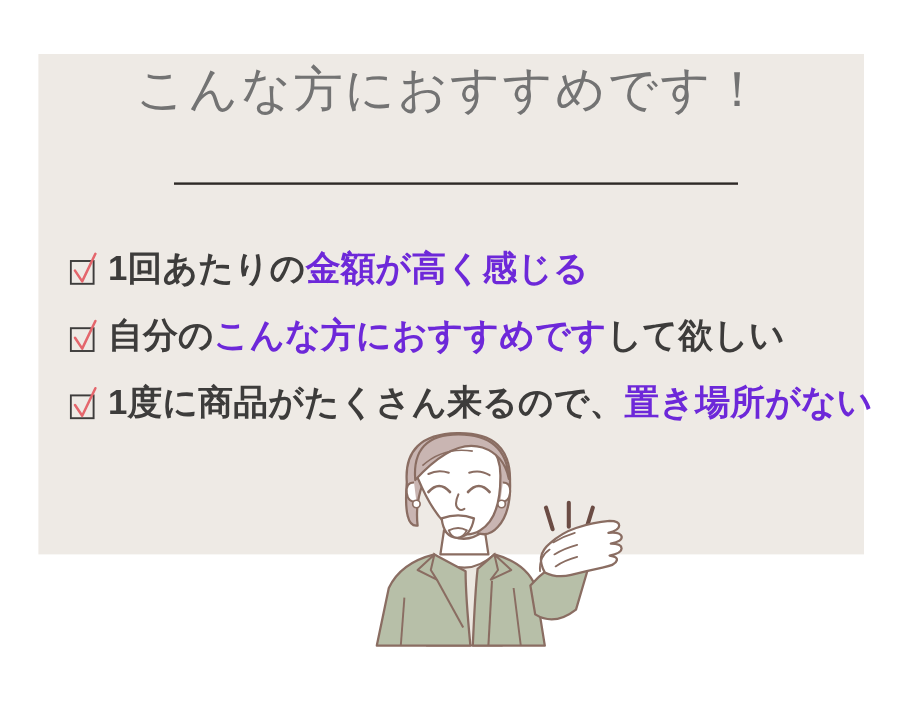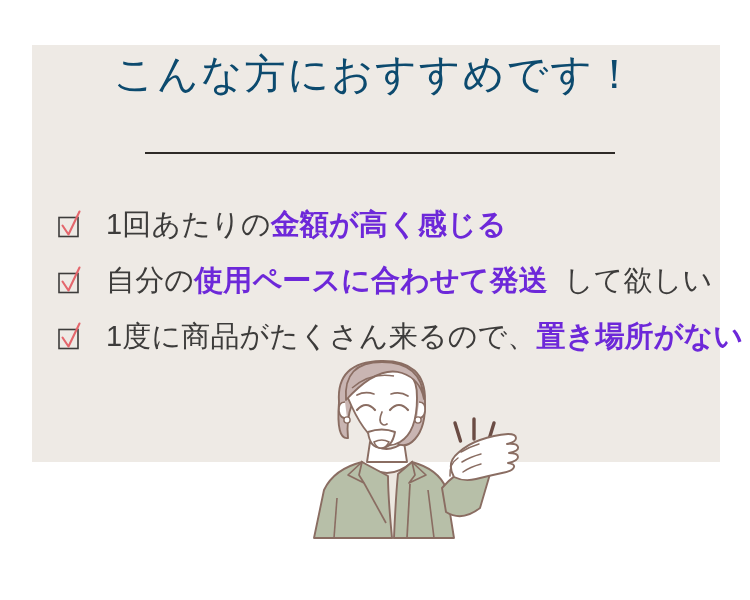--- a/index.html
+++ b/index.html
@@ -36,21 +36,21 @@
     top: 49px;
     width: 750px;
     text-align: center;
   }
   .heading {
     display: inline-block;
     font-family: "Liberation Serif", "DejaVu Serif", serif;
     font-size: 41px;
     line-height: 1.25;
     letter-spacing: 0.045em;
-    color: #0c4a6e;
+    color: #737373;
     white-space: nowrap;
   }
   .heading-rule {
     position: absolute;
     left: 145px;
     top: 152px;
     width: 470px;
     height: 2px;
     background: #2e2a27;
   }
@@ -81,21 +81,21 @@
     font-family: "Liberation Sans", "DejaVu Sans", sans-serif;
     font-size: 29px;
     line-height: 1;
     letter-spacing: 0.005em;
     color: #3d3c3b;
   }
   .row-text .hl {
     color: #6d28d9;
     font-weight: bold;
   }
-  .row-text .plain { font-weight: normal; margin-left: 16px; }
+  .row-text .plain { font-weight: bold; }
 
   
   .illo {
     position: absolute;
     left: 282px;
     top: 358px;
     width: 240px;
     height: 182px;
   }
   .illo svg { display: block; }
@@ -127,21 +127,21 @@
     </div>
 
     <div class="check-row">
       <span class="check-box">
         <svg width="23" height="28" viewBox="0 0 23 28">
           <rect x="1" y="7.5" width="19" height="19" fill="none" stroke="#3d3c3b" stroke-width="1.6"></rect>
           <path d="M4.5 15.5 L10.5 24.5 L21.5 1.5" fill="none" stroke="#e4666c" stroke-width="2.1" stroke-linecap="round" stroke-linejoin="round"></path>
         </svg>
       </span>
       <span class="row-text">
-        <span class="plain">自分の</span><span class="hl">使用ペースに合わせて発送</span><span class="plain">して欲しい</span>
+        <span class="plain">自分の</span><span class="hl">こんな方におすすめです</span><span class="plain">して欲しい</span>
       </span>
     </div>
 
     <div class="check-row">
       <span class="check-box">
         <svg width="23" height="28" viewBox="0 0 23 28">
           <rect x="1" y="7.5" width="19" height="19" fill="none" stroke="#3d3c3b" stroke-width="1.6"></rect>
           <path d="M4.5 15.5 L10.5 24.5 L21.5 1.5" fill="none" stroke="#e4666c" stroke-width="2.1" stroke-linecap="round" stroke-linejoin="round"></path>
         </svg>
       </span>

